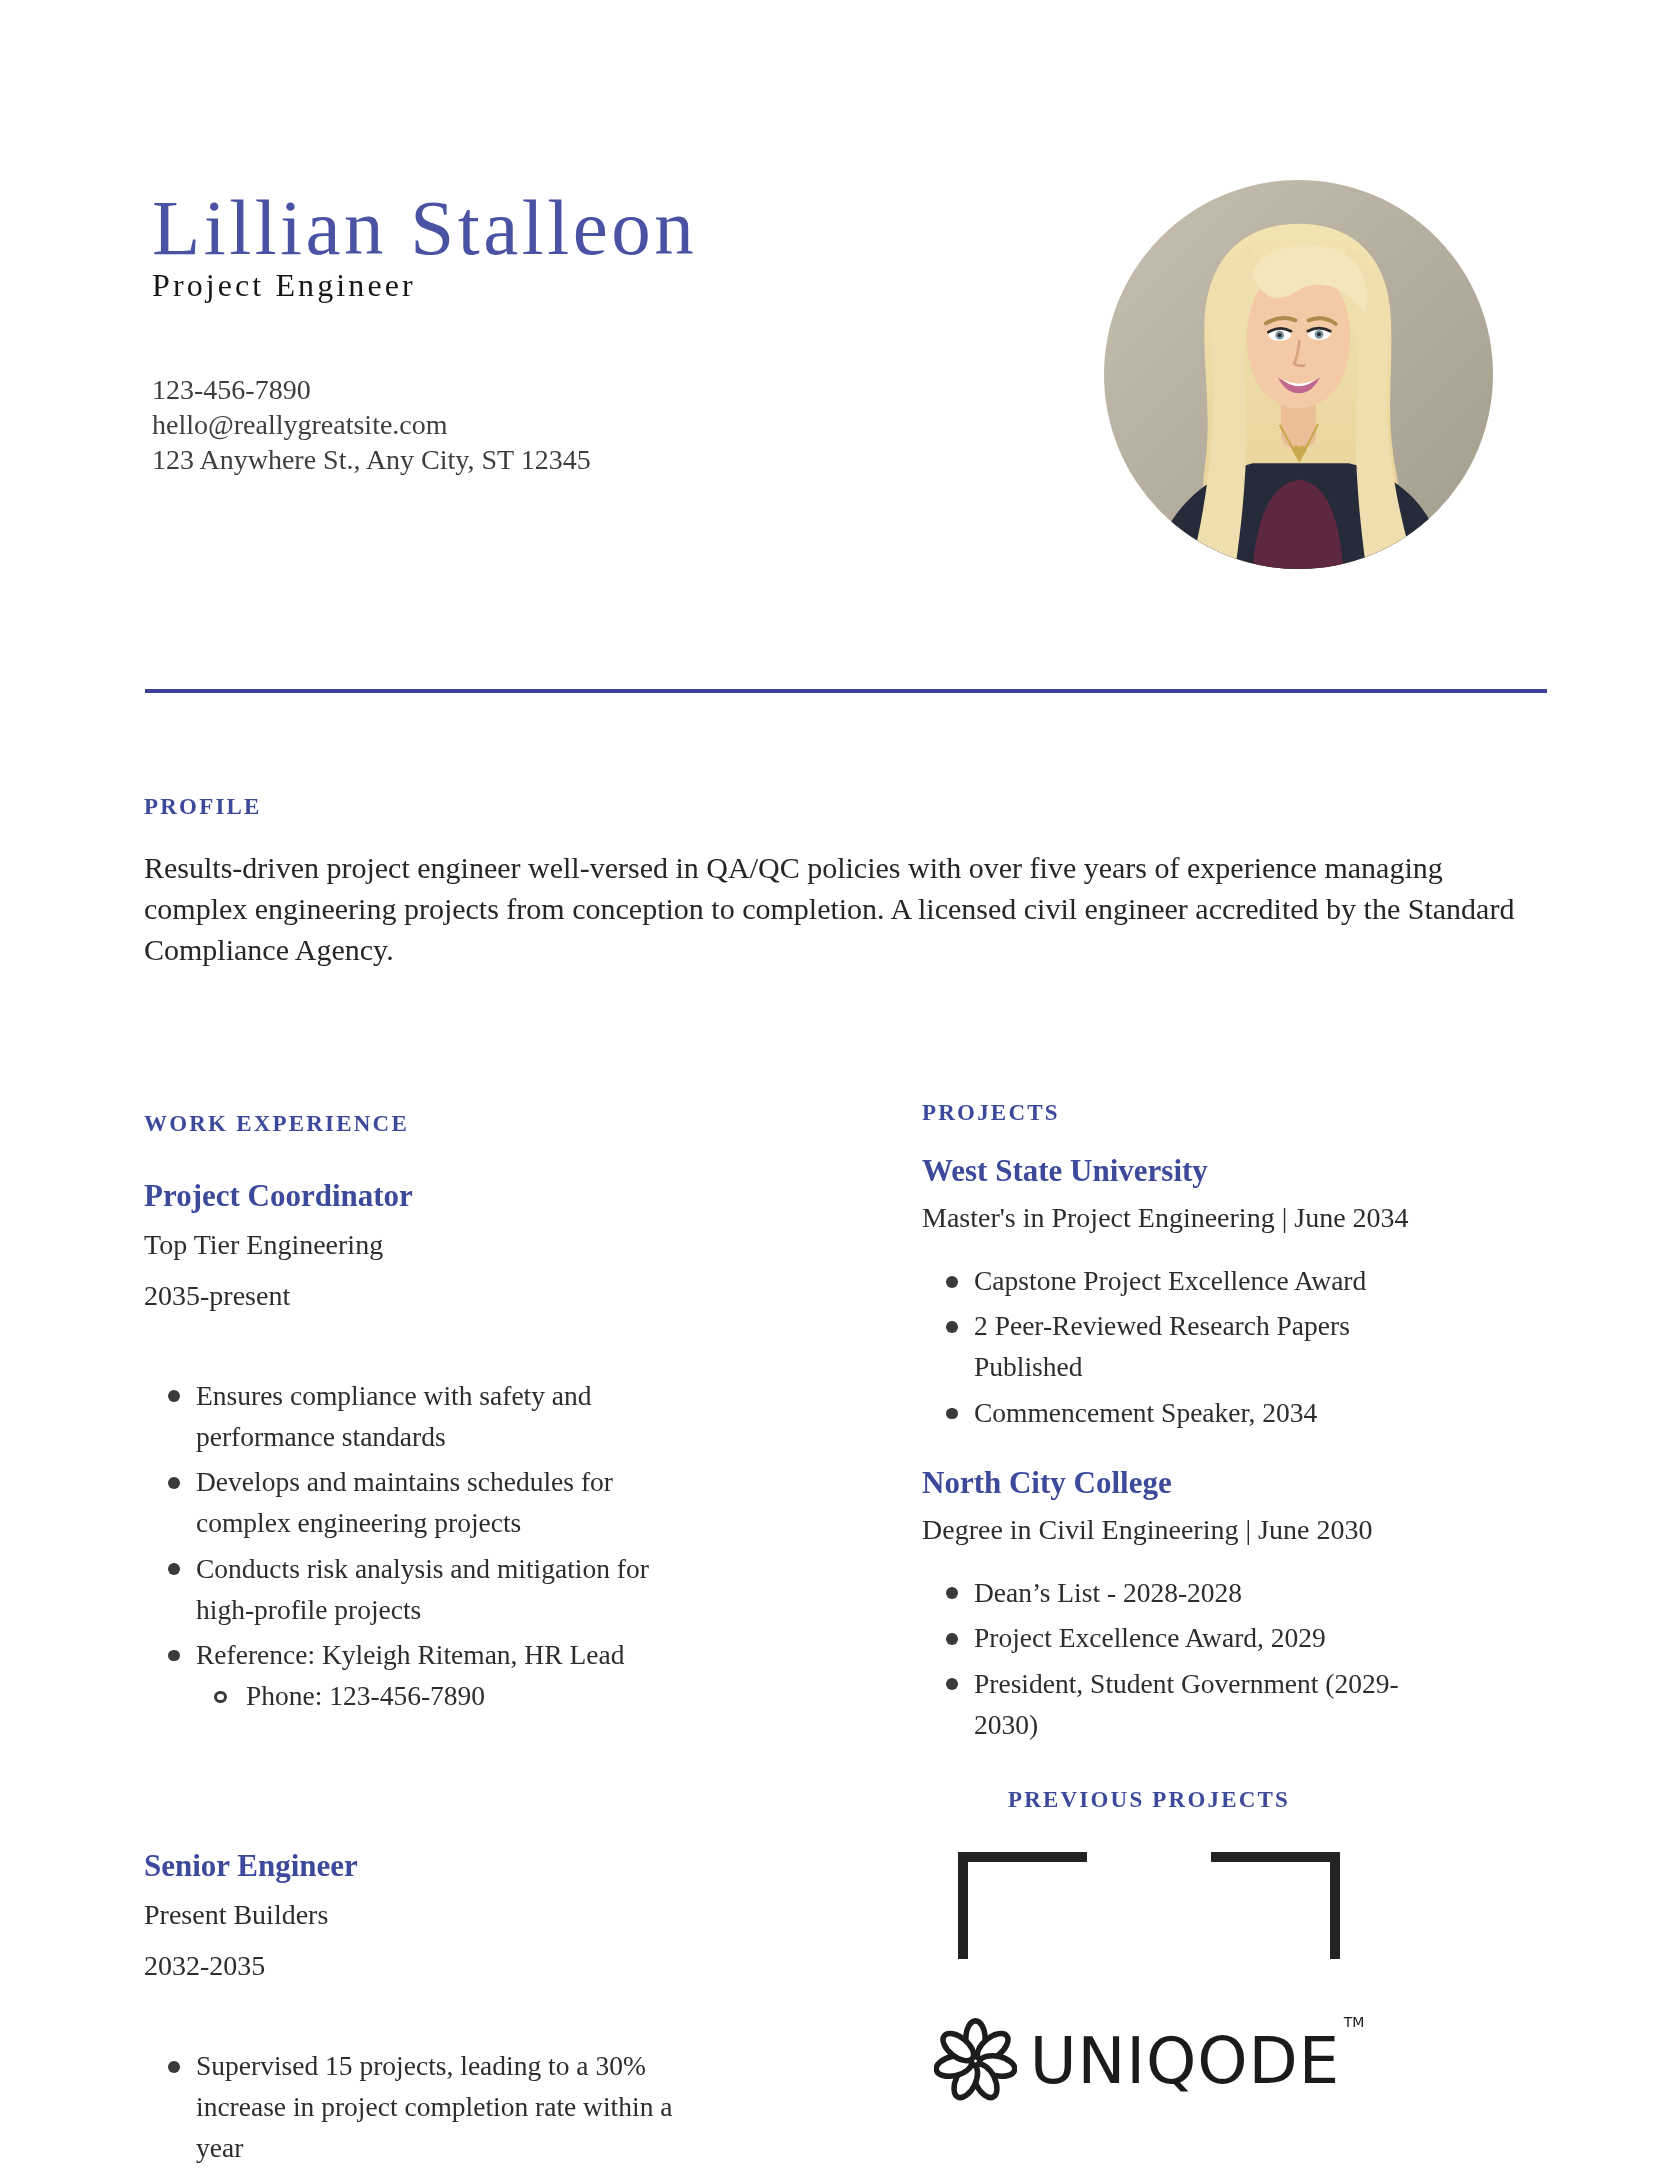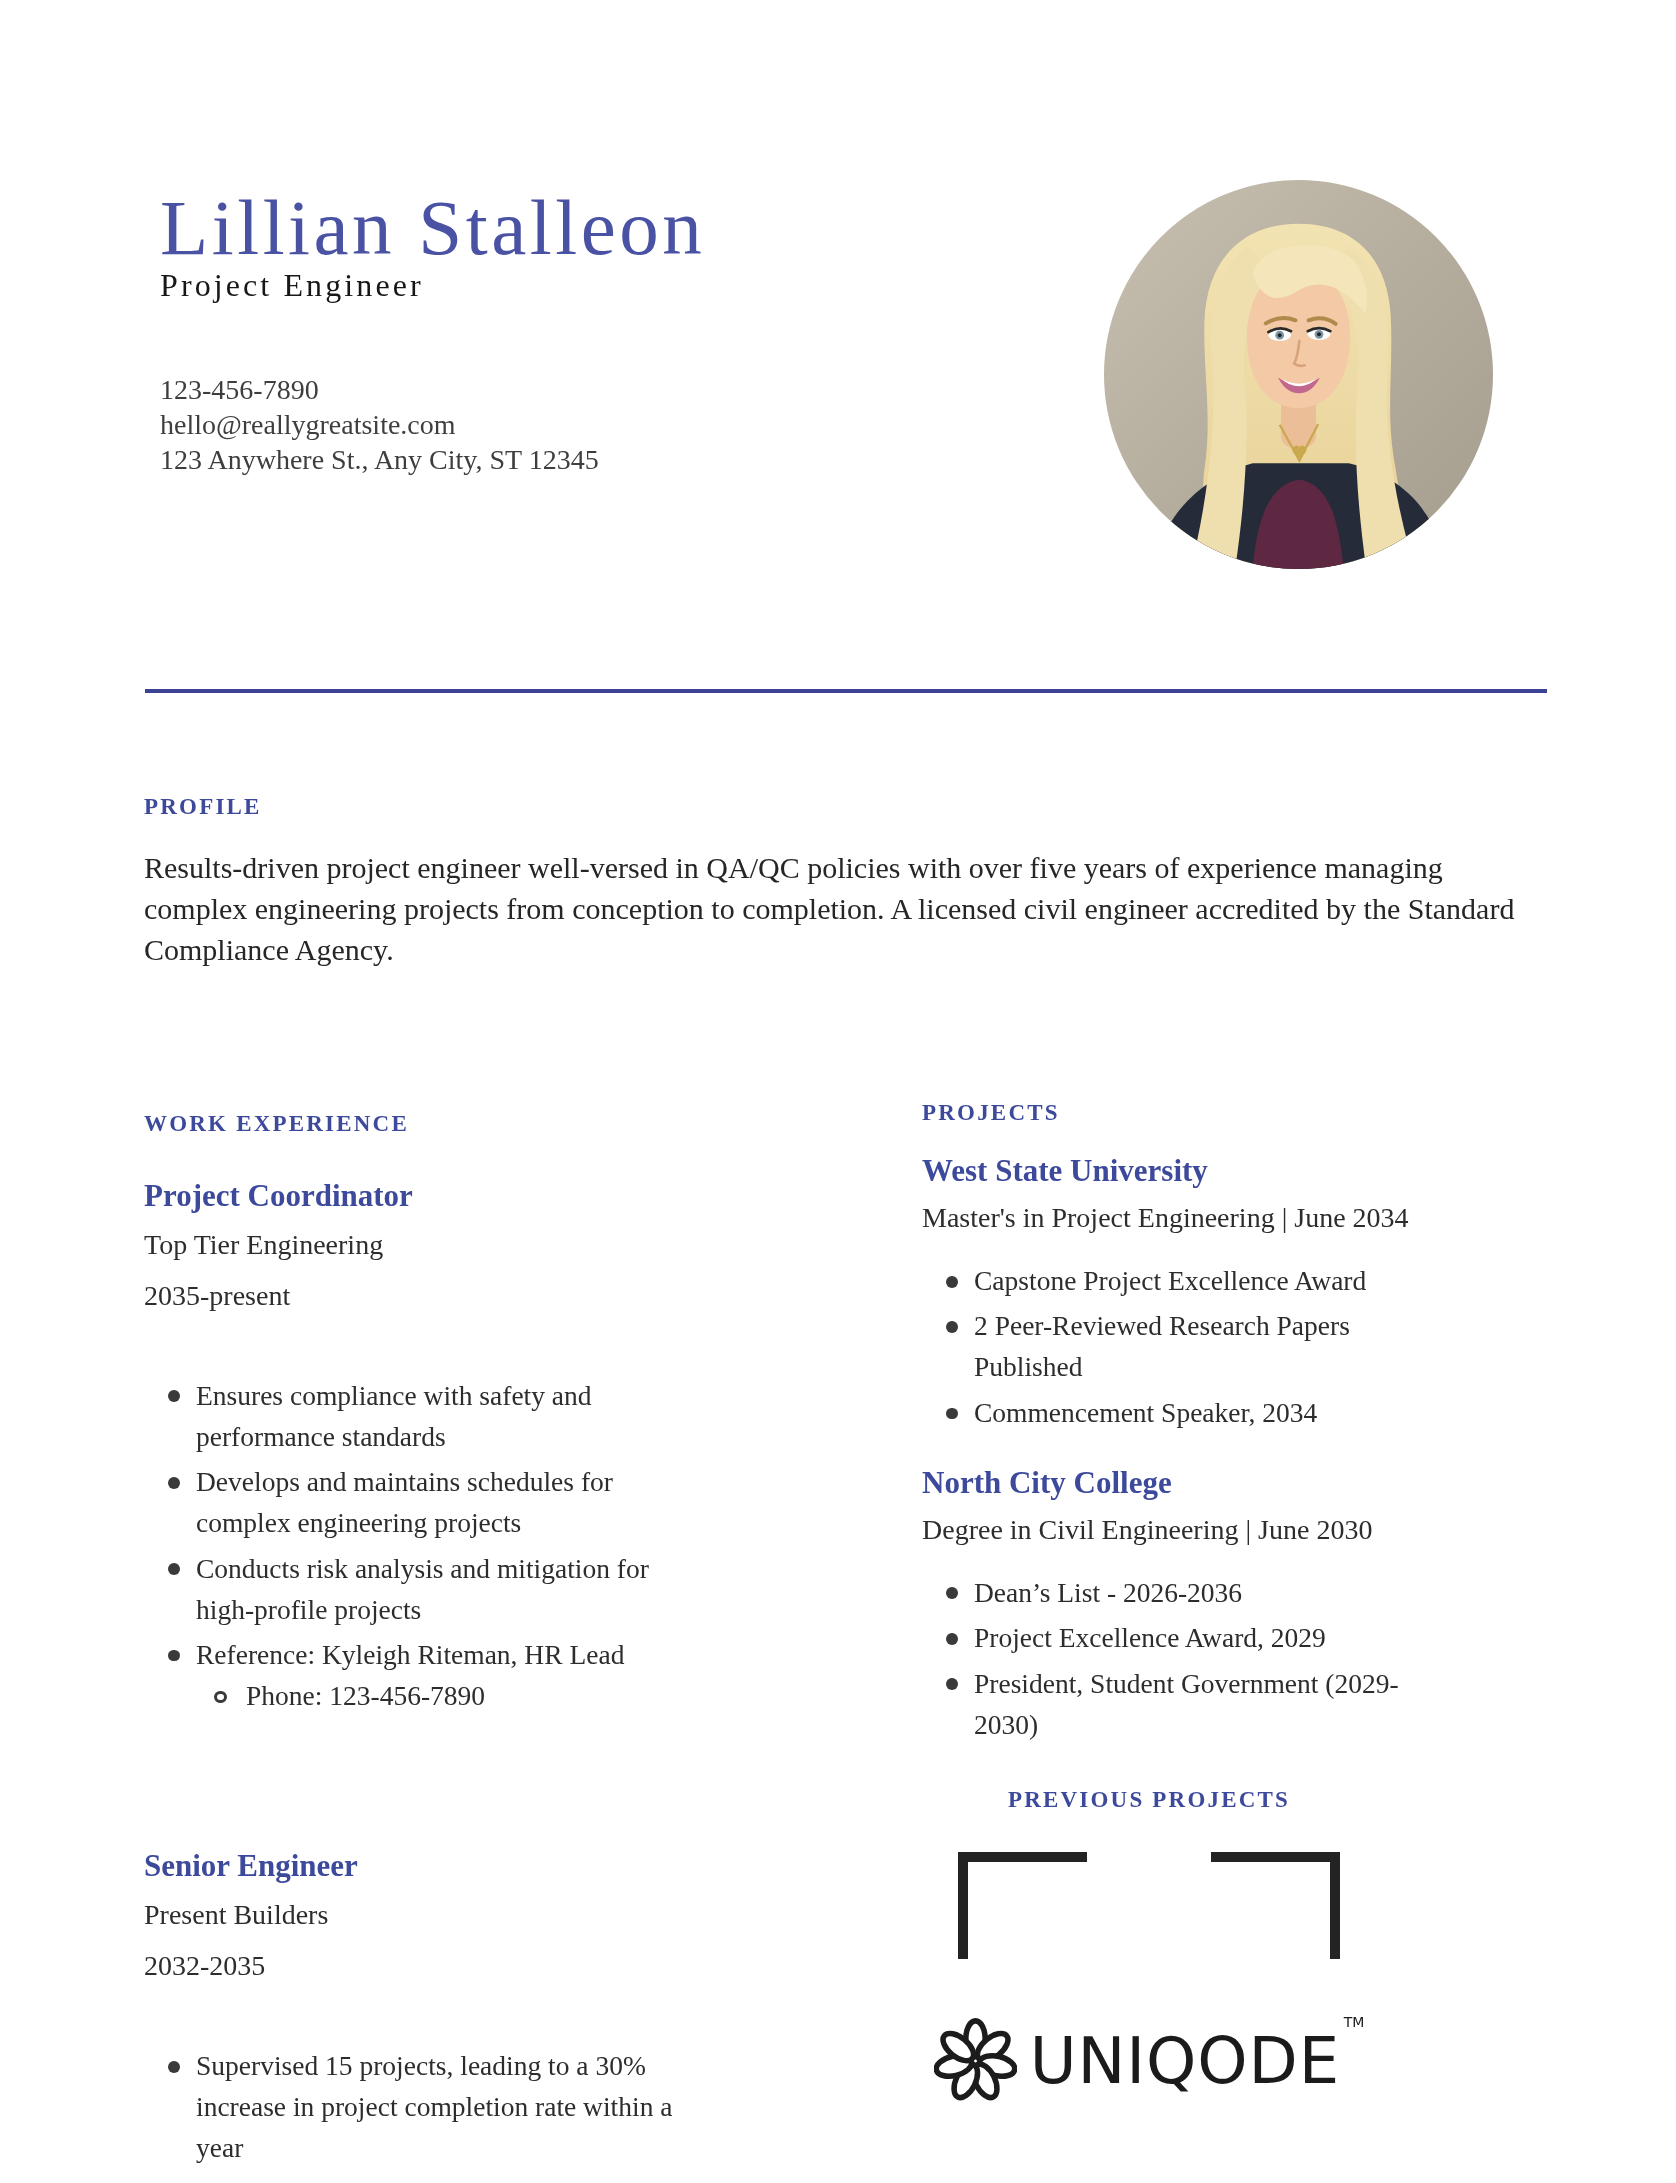--- a/index.html
+++ b/index.html
@@ -4,21 +4,21 @@
 <style>
   * { margin:0; padding:0; box-sizing:border-box; }
   html,body { background:#ffffff; }
   body {
     width:1677px; height:2371px; position:relative; overflow:hidden;
     font-family:"Liberation Serif","DejaVu Serif",serif; color:#2e2c2c;
   }
   .page { position:absolute; inset:0; background:#ffffff; }
 
   
-  .header-block { position:absolute; left:160px; top:188px; }
+  .header-block { position:absolute; left:152px; top:188px; }
   .name { font-size:79px; line-height:1; font-weight:400; letter-spacing:3.5px; color:#4a52a4; }
   .subtitle { font-size:32px; letter-spacing:3.1px; color:#171717; }
   .contact { margin-top:68px; font-size:28px; line-height:35px; color:#403d3d; }
 
   .photo-wrap { position:absolute; left:1104px; top:180px; width:389px; height:389px;
     border-radius:50%; overflow:hidden; }
   .photo-wrap svg { width:100%; height:100%; display:block; }
 
   .divider { position:absolute; left:145px; top:689px; width:1402px; height:3.9px; background:#3c4394; }
 
@@ -186,21 +186,21 @@
           <li><span>Capstone Project Excellence Award</span></li>
           <li><span>2 Peer-Reviewed Research Papers Published</span></li>
           <li><span>Commencement Speaker, 2034</span></li>
         </ul>
       </div>
 
       <div class="school school2">
         <h3 class="item">North City College</h3>
         <div class="degree">Degree in Civil Engineering | June 2030</div>
         <ul class="blist">
-          <li><span>Dean’s List - 2026-2036</span></li>
+          <li><span>Dean’s List - 2028-2028</span></li>
           <li><span>Project Excellence Award, 2029</span></li>
           <li><span>President, Student Government (2029-2030)</span></li>
         </ul>
       </div>
 
       <div class="projects">
         <h2 class="sec">PREVIOUS PROJECTS</h2>
         <div class="qr-frame">
           <div class="corner tl"></div>
           <div class="corner tr"></div>

